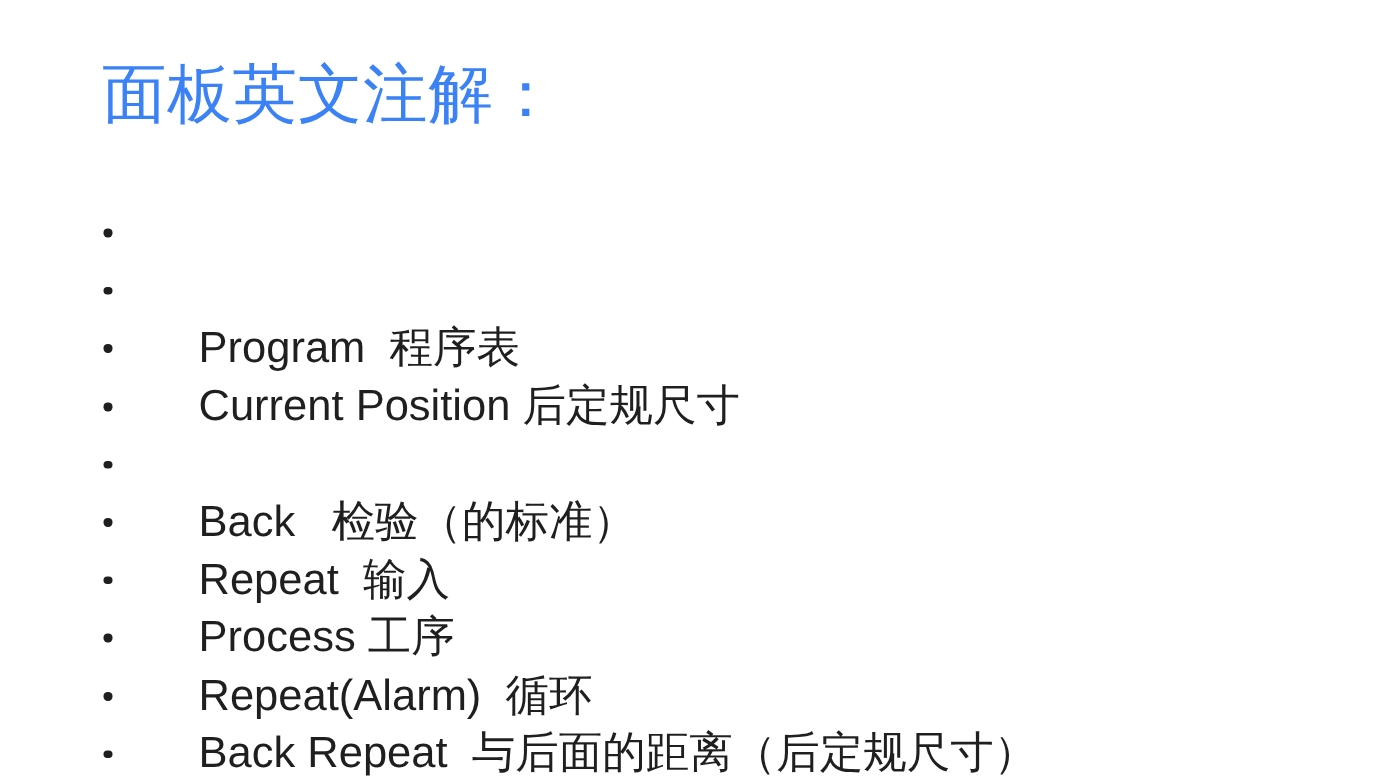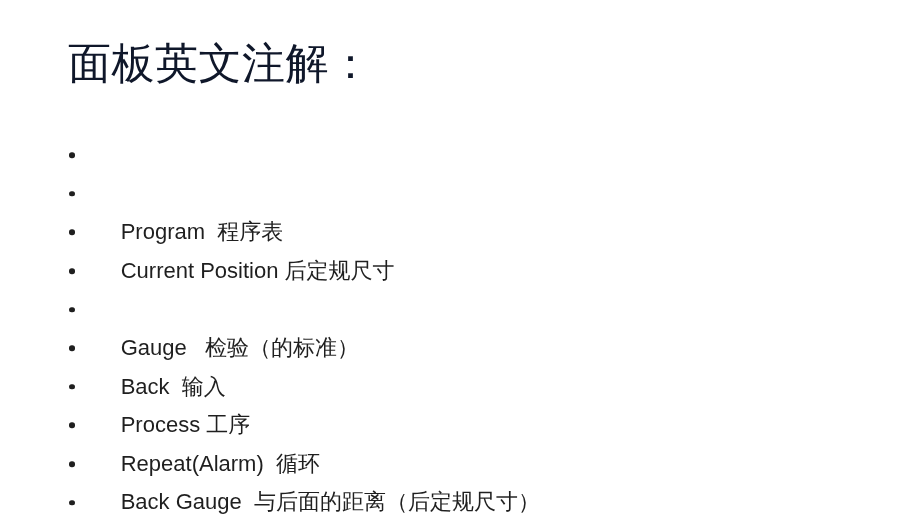--- a/index.html
+++ b/index.html
@@ -25,42 +25,42 @@
 
   
   .slide-title {
     position: absolute;
     left: 68px;
     top: 38px;
     font-family: "DejaVu Serif", "Liberation Serif", serif;
     font-size: 43px;
     line-height: 1.18;
     font-weight: 400;
-    color: #0f172a;
+    color: #3b82f6;
     letter-spacing: 0.5px;
     white-space: nowrap;
   }
 
   
   .bullet-list {
     position: absolute;
     left: 64px;
     top: 136px;
     right: 20px;
     margin: 0;
     padding: 0;
     list-style: none;
   }
 
   .bullet-item {
     position: relative;
     height: 38.6px;
     line-height: 38.6px;
     padding-left: 20px;
-    font-size: 22px;
+    font-size: 29px;
     font-weight: 400;
     color: #1f1f1f;
     white-space: pre;
   }
 
   .bullet-dot {
     position: absolute;
     left: 5px;
     top: 50%;
     transform: translateY(-50%);
@@ -92,41 +92,41 @@
       <span class="bullet-dot"></span>
       <span class="bullet-text">Current Position 后定规尺寸</span>
     </li>
 
     <li class="bullet-item">
       <span class="bullet-dot"></span>
     </li>
 
     <li class="bullet-item">
       <span class="bullet-dot"></span>
-      <span class="bullet-text">Gauge   检验（的标准）</span>
+      <span class="bullet-text">Back   检验（的标准）</span>
     </li>
 
     <li class="bullet-item">
       <span class="bullet-dot"></span>
-      <span class="bullet-text">Back  输入</span>
+      <span class="bullet-text">Repeat  输入</span>
     </li>
 
     <li class="bullet-item">
       <span class="bullet-dot"></span>
       <span class="bullet-text">Process 工序</span>
     </li>
 
     <li class="bullet-item">
       <span class="bullet-dot"></span>
       <span class="bullet-text">Repeat(Alarm)  循环</span>
     </li>
 
     <li class="bullet-item">
       <span class="bullet-dot"></span>
-      <span class="bullet-text">Back Gauge  与后面的距离（后定规尺寸）</span>
+      <span class="bullet-text">Back Repeat  与后面的距离（后定规尺寸）</span>
     </li>
 
     <li class="bullet-item">
       <span class="bullet-dot"></span>
       
     </li>
 
     <li class="bullet-item">
       <span class="bullet-dot"></span>
       

